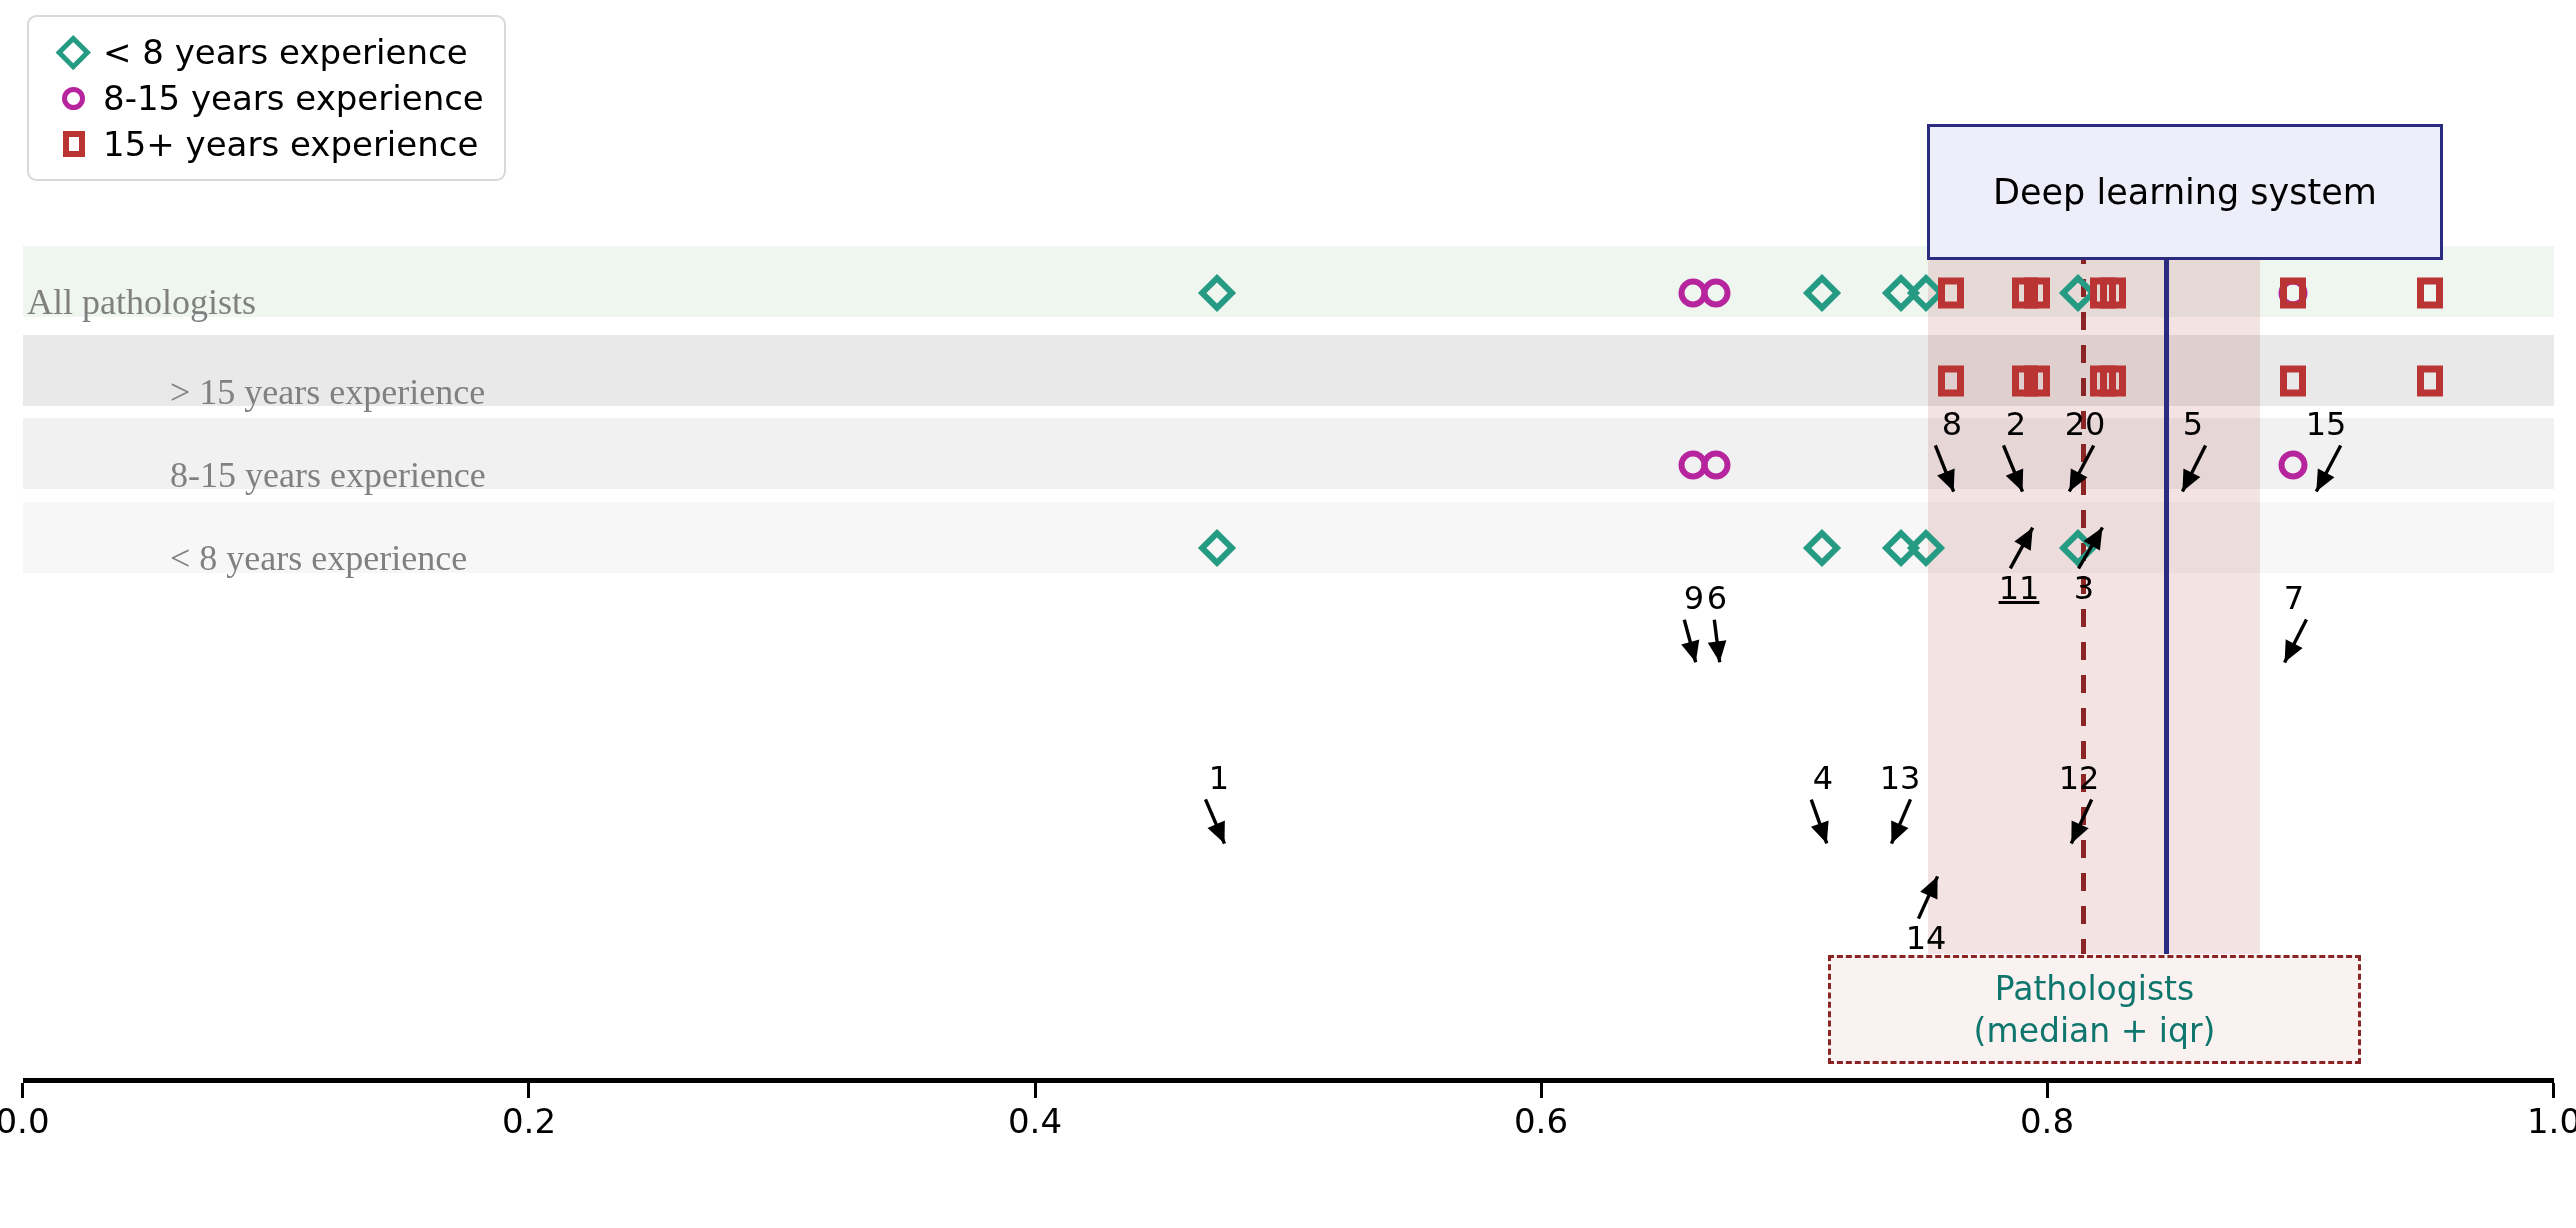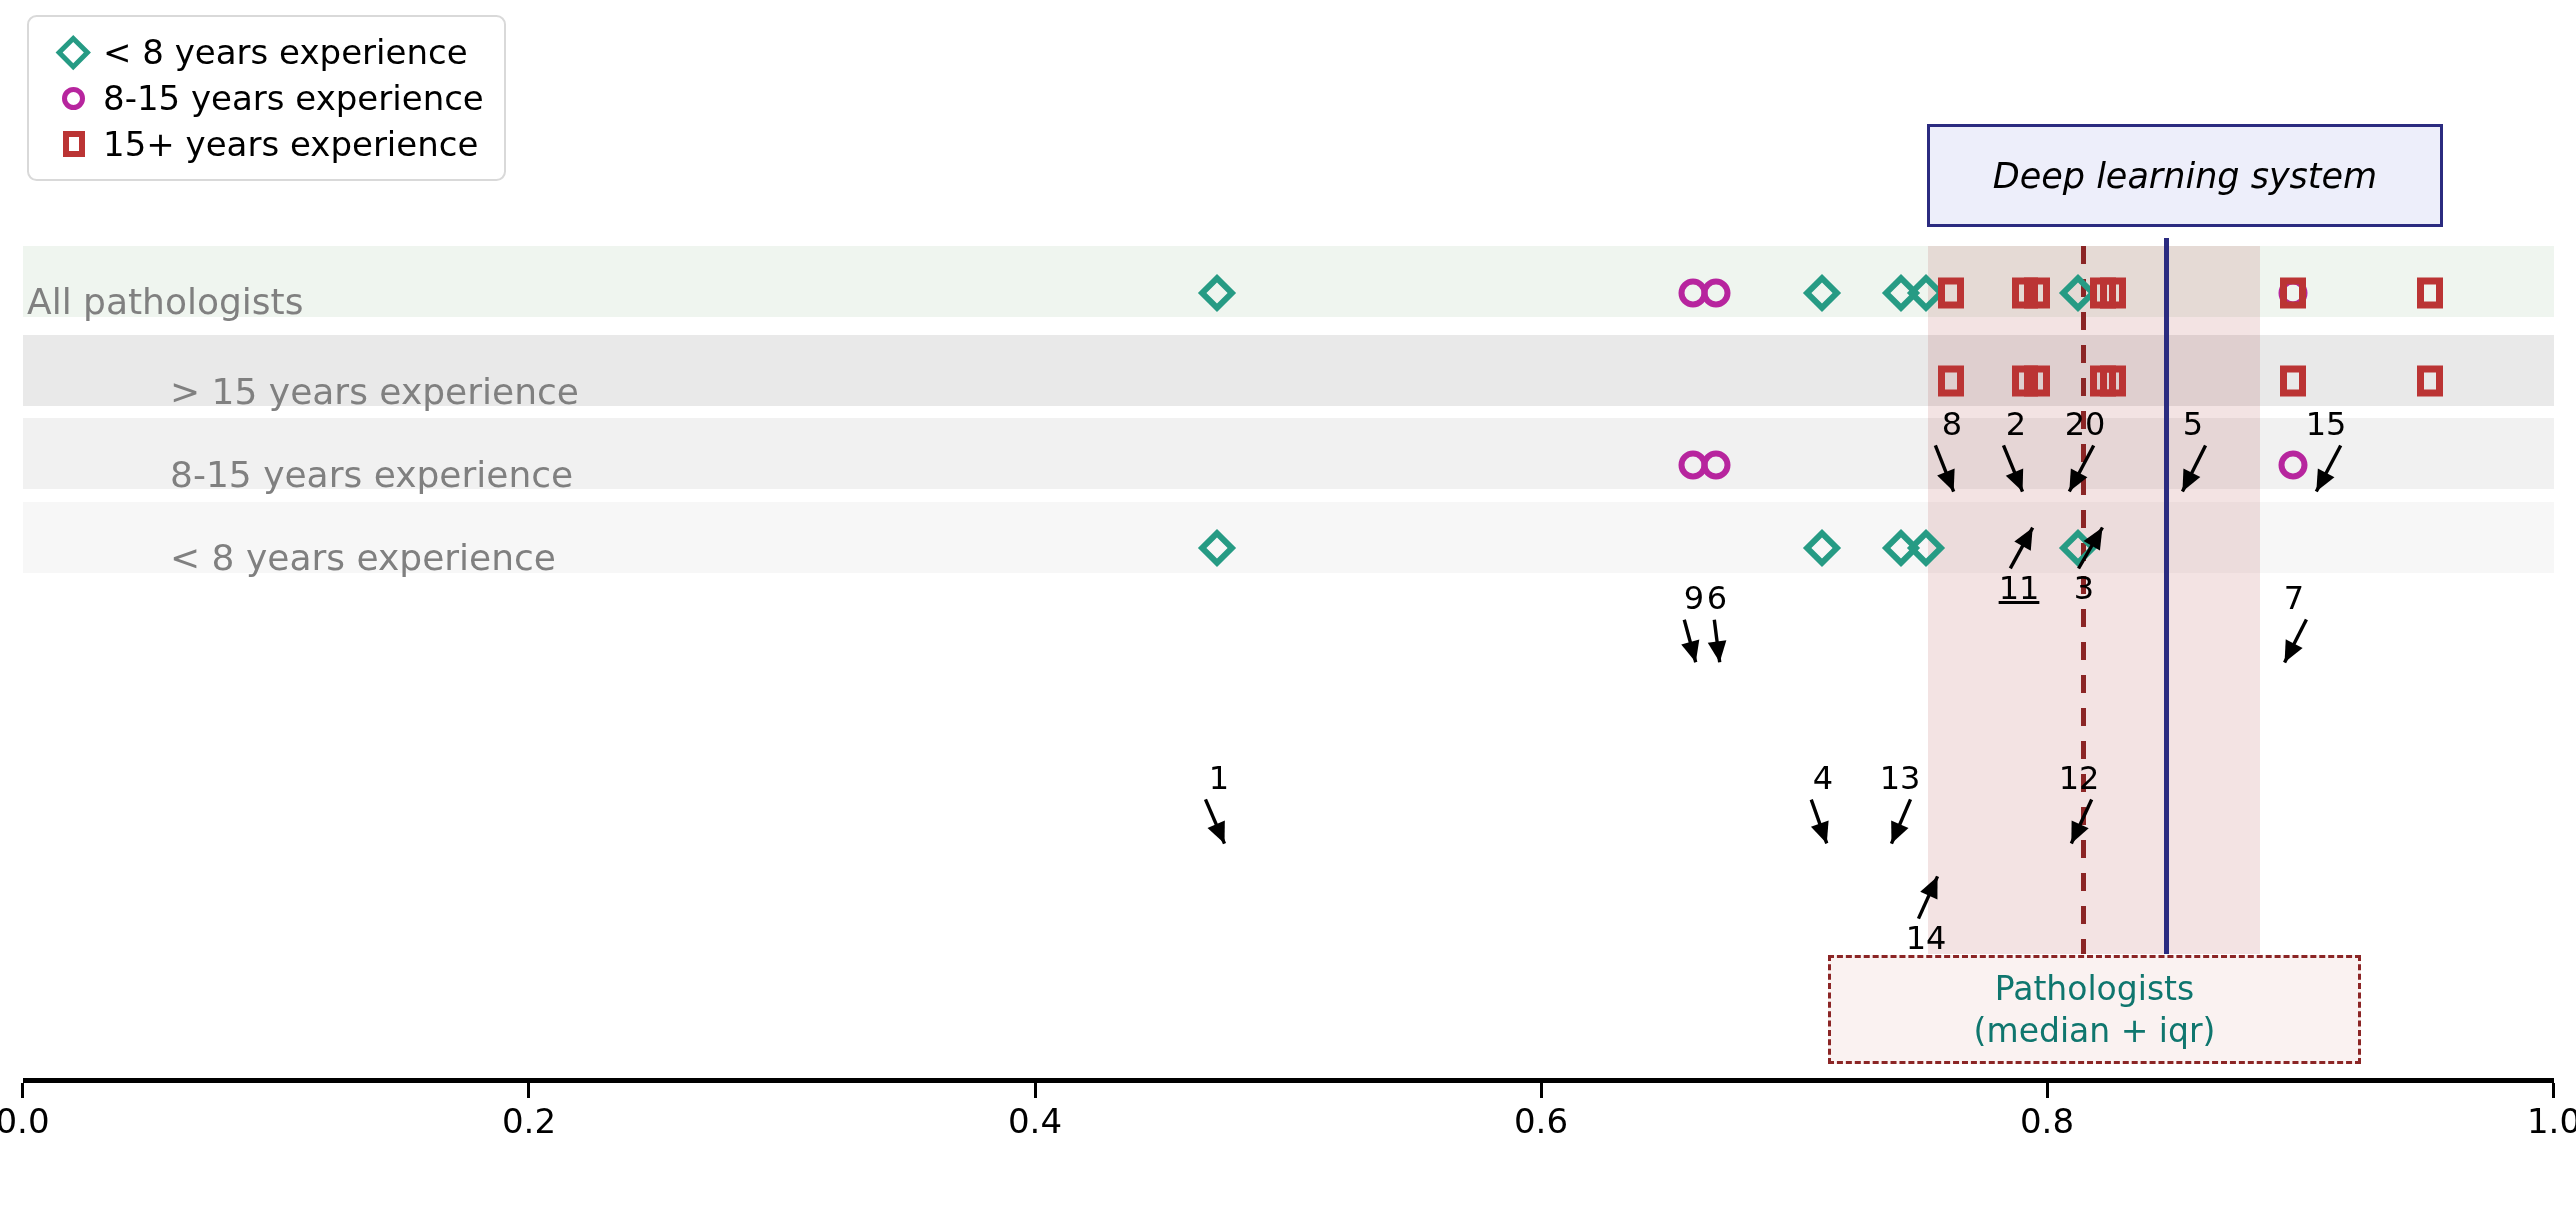--- a/index.html
+++ b/index.html
@@ -3,21 +3,21 @@
 <meta charset="utf-8">
 <style>
   html,body{margin:0;padding:0;background:#ffffff;}
   body{font-family:"DejaVu Sans", sans-serif;}
   #root{position:relative;width:2576px;height:1228px;overflow:hidden;background:#fff;}
 
   
   #plot{position:absolute;left:0;top:0;width:2576px;height:1228px;}
 
   .row-band{position:absolute;left:22.5px;width:2531px;}
-  .row-label{position:absolute;color:#808080;font-size:36px;line-height:1;white-space:nowrap;}
+  .row-label{position:absolute;color:#808080;font-size:36px;line-height:1;white-space:nowrap;font-family:Liberation Serif, serif;}
 
   .iqr-band{position:absolute;background:#a52a2a;opacity:.13;}
   .median-line{position:absolute;width:4.8px;background:
       repeating-linear-gradient(to bottom,#8b2525 0 17.7px,rgba(0,0,0,0) 17.7px 33px);}
   .dl-line{position:absolute;width:5.4px;background:#2b2b80;}
 
   
   .mk{position:absolute;transform:translate(-50%,-50%);}
   .mk-diamond{width:27px;height:27px;border:6.1px solid #269b84;transform:translate(-50%,-50%) rotate(45deg);box-sizing:border-box;}
   .mk-circle{width:29px;height:29px;border:6.1px solid #b7259e;border-radius:50%;box-sizing:border-box;}
@@ -185,21 +185,21 @@
       <span class="leg-txt">8-15 years experience</span>
     </div>
     <div class="leg-row">
       <span class="leg-sym">
           <span class="ls-square"></span>
         </span>
       <span class="leg-txt">15+ years experience</span>
     </div>
   </div>
 
-  <div class="callout" id="dl-box" style="left: 1927px; top: 124px; width: 516px; height: 103px; font-style: italic;">
+  <div class="callout" id="dl-box" style="left: 1927px; top: 124px; width: 516px; height: 136px;">
     <span>Deep learning system</span>
   </div>
   <div class="callout" id="path-box" style="left: 1828px; top: 955px; width: 533px; height: 109px;">
     <span>
       <span>Pathologists</span><br>
       <span>(median + iqr)</span>
     </span>
   </div>
 
   <div id="axis-line"></div>

